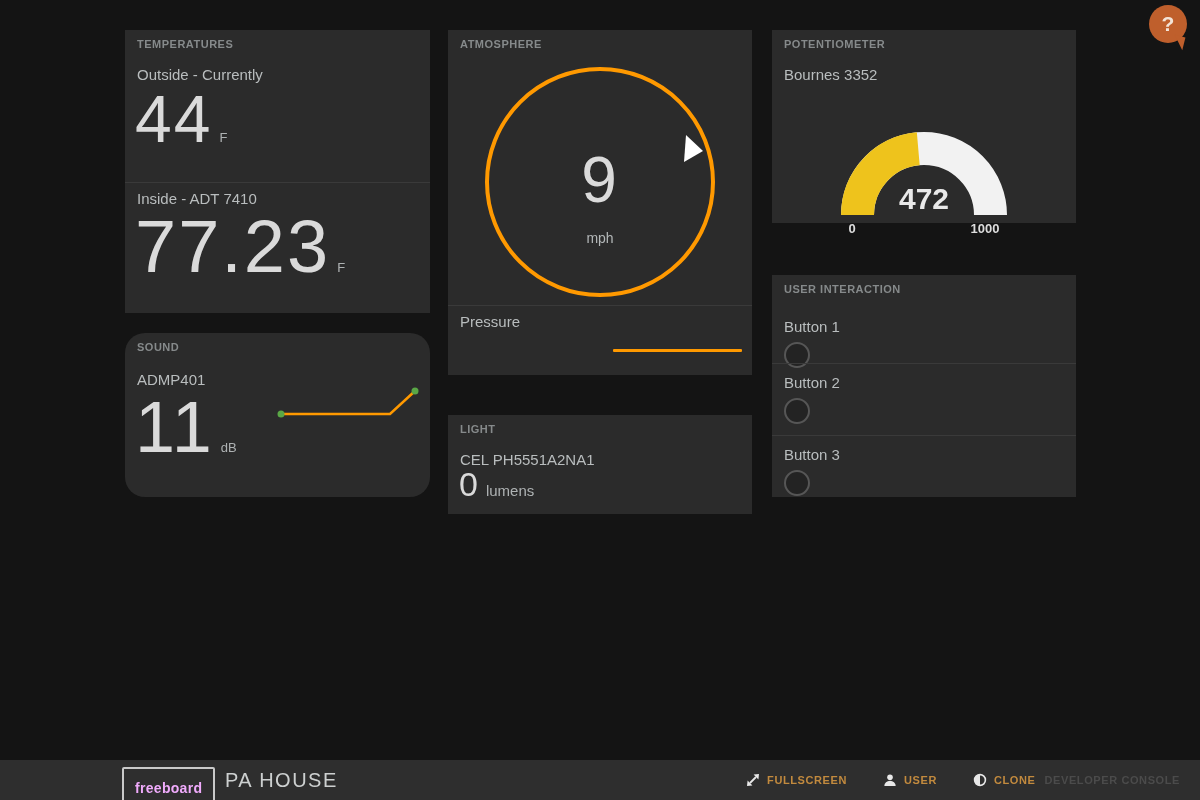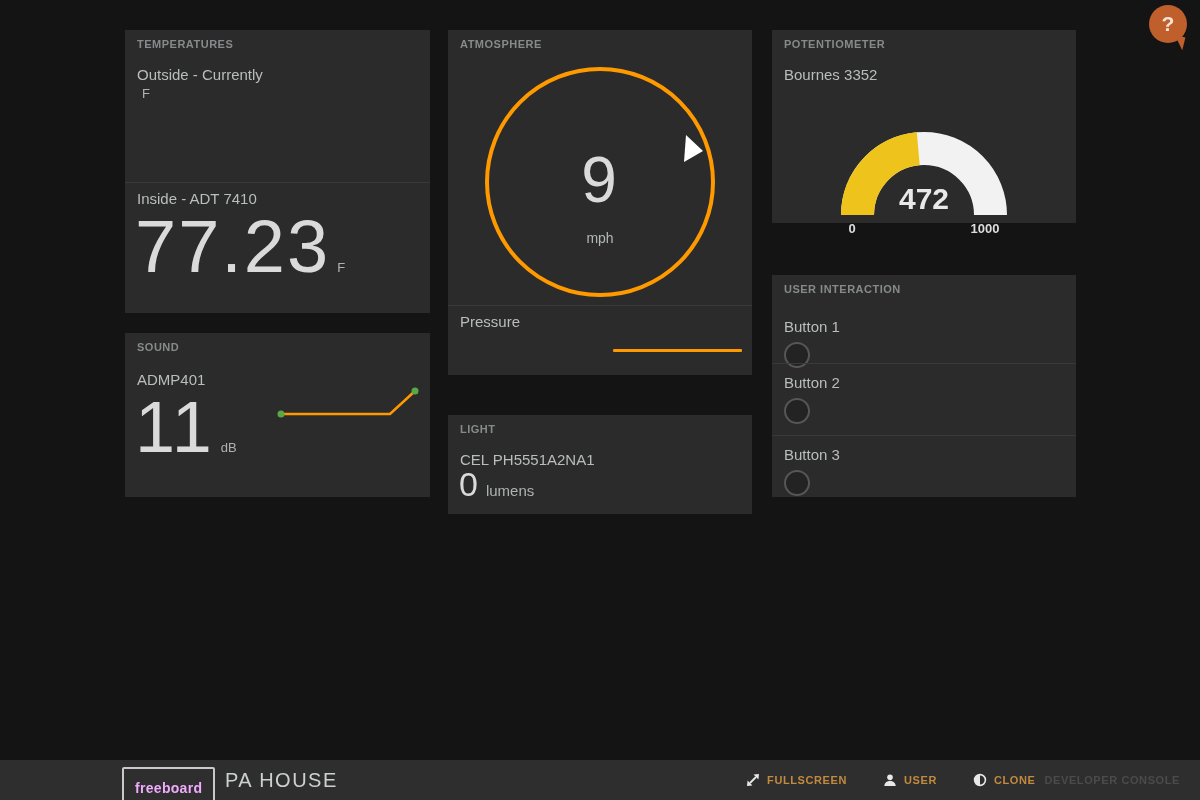--- a/index.html
+++ b/index.html
@@ -75,31 +75,32 @@
 </style>
 </head>
 <body>
 
 <div class="board">
 
   <div class="pane" style="left:125px;top:30px;width:305px;height:283px;">
     <div class="pane-title">TEMPERATURES</div>
     <div class="abs w-label" style="top:36px;left:12px;">Outside - Currently</div>
     <div class="abs value-row" style="top:56px;left:10px;">
+      <span class="big" style="font-size:66px;">44</span>
       <span class="unit">F</span>
     </div>
     <div class="divider" style="top:152px;"></div>
     <div class="abs w-label" style="top:160px;left:12px;">Inside - ADT 7410</div>
     <div class="abs value-row" style="top:180px;left:10px;">
       <span class="big" style="font-size:74px;">77.23</span>
       <span class="unit">F</span>
     </div>
   </div>
 
-  <div class="pane" style="left:125px;top:333px;width:305px;height:164px;">
+  <div class="pane" style="left:125px;top:333px;width:305px;height:164px;border-radius:20px;">
     <div class="pane-title">SOUND</div>
     <div class="abs w-label" style="top:38px;left:12px;">ADMP401</div>
     <div class="abs value-row" style="top:58px;left:10px;">
       <span class="big" style="font-size:72px;">11</span>
       <span class="unit">dB</span>
     </div>
     <svg class="abs" style="left:140px;top:48px;" width="158" height="45">
       <polyline points="16,33 125,33 150,10" fill="none" stroke="var(--accent-orange,#ff9900)" stroke-width="2.5"></polyline>
       <circle cx="16" cy="33" r="3.5" fill="var(--sparkline-dot,#5aa746)"></circle>
       <circle cx="150" cy="10" r="3.5" fill="var(--sparkline-dot,#5aa746)"></circle>

